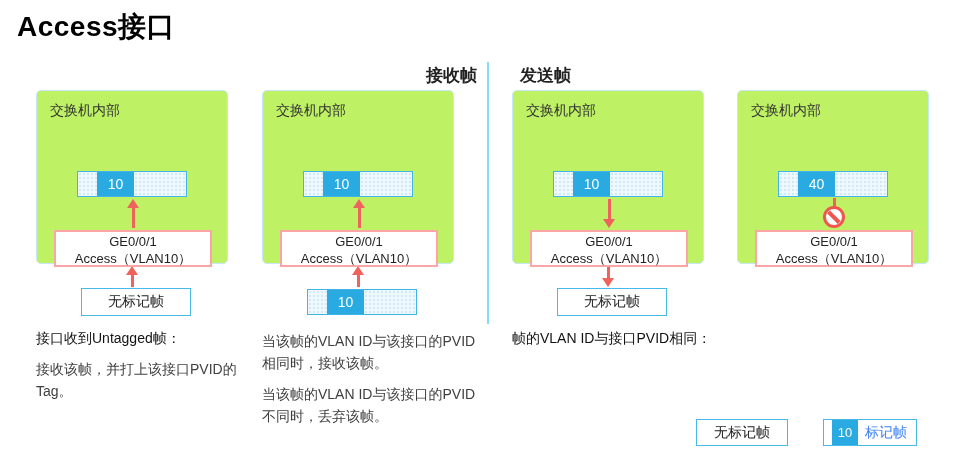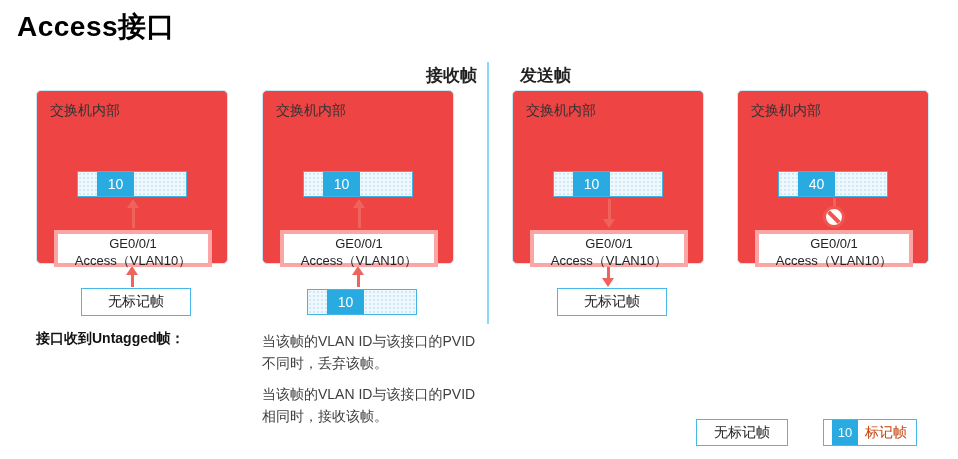--- a/index.html
+++ b/index.html
@@ -6,58 +6,58 @@
   body { background: #ffffff; font-family: "Liberation Sans", "DejaVu Sans", sans-serif; }
   .canvas { position: relative; width: 958px; height: 459px; background: #fff; overflow: hidden; }
 
   .title { position: absolute; left: 17px; top: 8px; font-size: 28px; font-weight: 700; color: #000000; letter-spacing: 0.5px; }
 
   .col-label { position: absolute; top: 64px; font-size: 17px; font-weight: 600; color: #222; }
   .col-label.receive { left: 426px; text-align: right; }
   .col-label.send { left: 520px; }
   .divider { position: absolute; left: 487px; top: 62px; width: 2px; height: 262px; background: #8ad9f6; }
 
-  .panel { position: absolute; top: 90px; width: 192px; height: 174px; background: #ef4444; border: 1px solid #c6e8f5; border-radius: 5px; }
+  .panel { position: absolute; top: 90px; width: 192px; height: 174px; background: #bef264; border: 1px solid #c6e8f5; border-radius: 5px; }
   .panel-label { position: absolute; left: 13px; top: 11px; font-size: 14px; color: #333; }
 
   .bar { position: absolute; display: flex; width: 110px; height: 26px; border: 1px solid #3fb4e5; background: #fff; }
   .bar.inner { left: 40px; top: 80px; }
   .seg-light { background-color: #eef8fd; background-image: radial-gradient(#cfeaf6 0.8px, rgba(0,0,0,0) 0.9px); background-size: 4px 4px; }
   .seg-left { width: 19px; }
   .seg-right { flex: 1; }
   .seg-tag { width: 37px; background: #29abe2; color: #fff; font-size: 14px; display: flex; align-items: center; justify-content: center; }
 
-  .port-box { position: absolute; left: 17px; top: 139px; width: 158px; height: 37px; background: #fff; border: 4px solid #fca5a5; z-index: 2; text-align: center; font-size: 13px; color: #222; line-height: 17px; padding-top: 1px; }
+  .port-box { position: absolute; left: 17px; top: 139px; width: 158px; height: 37px; background: #fff; border: 2px solid #fca5a5; z-index: 2; text-align: center; font-size: 13px; color: #222; line-height: 17px; padding-top: 1px; }
 
   .arrow { position: absolute; width: 12px; }
   .arrow .shaft { position: absolute; left: 4.5px; width: 3px; background: #f0635c; }
   .arrow .head { position: absolute; left: 0; width: 0; height: 0; border-left: 6px solid rgba(0,0,0,0); border-right: 6px solid rgba(0,0,0,0); }
   .arrow.up .head { top: 0; border-bottom: 9px solid #f0635c; }
   .arrow.up .shaft { top: 7px; bottom: 0; }
   .arrow.down .head { bottom: 0; border-top: 9px solid #f0635c; }
   .arrow.down .shaft { bottom: 7px; top: 0; }
   .arrow.in-panel { top: 108px; height: 29px; left: 90px; }
 
   .block-line { position: absolute; left: 94.5px; top: 107px; width: 3px; height: 9px; background: #f0635c; }
   .no-entry { position: absolute; left: 85px; top: 115px; width: 22px; height: 22px; border: 3.5px solid #f0564f; border-radius: 50%; background: #fff; }
   .no-entry::after { content: ""; position: absolute; left: 50%; top: 50%; width: 15px; height: 3.5px; background: #f0564f; transform: translate(-50%, -50%) rotate(45deg); }
 
   .ext-arrow { top: 266px; height: 21px; }
   .ext-box { position: absolute; top: 288px; width: 110px; height: 28px; background: #fff; border: 1px solid #46b9e9; display: flex; align-items: center; justify-content: center; font-size: 14px; color: #222; }
   .ext-bar { top: 289px; }
 
   .text-block { position: absolute; top: 330px; width: 222px; }
-  .tb-heading { font-size: 14px; font-weight: 700; color: #121212; margin-bottom: 10px; }
+  .tb-heading { font-size: 14px; font-weight: 400; color: #121212; margin-bottom: 10px; }
   .tb-body p { font-size: 14px; color: #3e3e3e; line-height: 22px; margin: 0 0 9px 0; }
 
   .legend-untagged { position: absolute; left: 696px; top: 419px; width: 92px; height: 27px; background: #fff; border: 1px solid #46b9e9; display: flex; align-items: center; justify-content: center; font-size: 14px; color: #222; }
   .legend-tagged { position: absolute; left: 823px; top: 419px; height: 27px; background: #fff; border: 1px solid #46b9e9; display: flex; align-items: center; padding-right: 9px; }
   .legend-tagged .gap { width: 8px; height: 100%; background: #fff; }
   .legend-tagged .tagseg { width: 26px; height: 100%; background: #29abe2; color: #fff; font-size: 13px; display: flex; align-items: center; justify-content: center; }
-  .legend-tagged .lbl { font-size: 14px; color: #c2410c; margin-left: 7px; }
+  .legend-tagged .lbl { font-size: 14px; color: #3b82f6; margin-left: 7px; }
 </style>
 </head>
 <body>
 
 <div class="canvas">
 
   <div class="title">Access接口</div>
 
   <div class="col-label receive">接收帧</div>
   <div class="col-label send">发送帧</div>
@@ -79,20 +79,23 @@
       <div>Access（VLAN10）</div>
     </div>
   </div>
   <div class="arrow up ext-arrow" style="left:126px">
       <div class="head"></div>
       <div class="shaft"></div>
     </div>
   <div class="ext-box" style="left:81px">无标记帧</div>
   <div class="text-block" style="left:36px">
     <div class="tb-heading">接口收到Untagged帧：</div>
+    <div class="tb-body">
+      <p>接收该帧，并打上该接口PVID的Tag。</p>
+    </div>
   </div>
 
   <div class="panel" style="left:262px">
     <div class="panel-label">交换机内部</div>
     <div class="bar inner">
       <div class="seg-light seg-left"></div>
       <div class="seg-tag">10</div>
       <div class="seg-light seg-right"></div>
     </div>
     <div class="arrow up in-panel">
@@ -108,22 +111,22 @@
       <div class="head"></div>
       <div class="shaft"></div>
     </div>
   <div class="bar ext-bar" style="left:307px;position:absolute">
     <div class="seg-light seg-left"></div>
     <div class="seg-tag">10</div>
     <div class="seg-light seg-right"></div>
   </div>
   <div class="text-block" style="left:262px">
     <div class="tb-body">
+      <p>当该帧的VLAN ID与该接口的PVID相同时，接收该帧。</p>
       <p>当该帧的VLAN ID与该接口的PVID不同时，丢弃该帧。</p>
-      <p>当该帧的VLAN ID与该接口的PVID相同时，接收该帧。</p>
     </div>
   </div>
 
   <div class="panel" style="left:512px">
     <div class="panel-label">交换机内部</div>
     <div class="bar inner">
       <div class="seg-light seg-left"></div>
       <div class="seg-tag">10</div>
       <div class="seg-light seg-right"></div>
     </div>
@@ -135,20 +138,21 @@
       <div>GE0/0/1</div>
       <div>Access（VLAN10）</div>
     </div>
   </div>
   <div class="arrow down ext-arrow" style="left:602px">
       <div class="head"></div>
       <div class="shaft"></div>
     </div>
   <div class="ext-box" style="left:557px">无标记帧</div>
   <div class="text-block" style="left:512px">
+    <div class="tb-heading">帧的VLAN ID与接口PVID相同：</div>
   </div>
 
   <div class="panel" style="left:737px">
     <div class="panel-label">交换机内部</div>
     <div class="bar inner">
       <div class="seg-light seg-left"></div>
       <div class="seg-tag">40</div>
       <div class="seg-light seg-right"></div>
     </div>
     <div class="block-line"></div>

